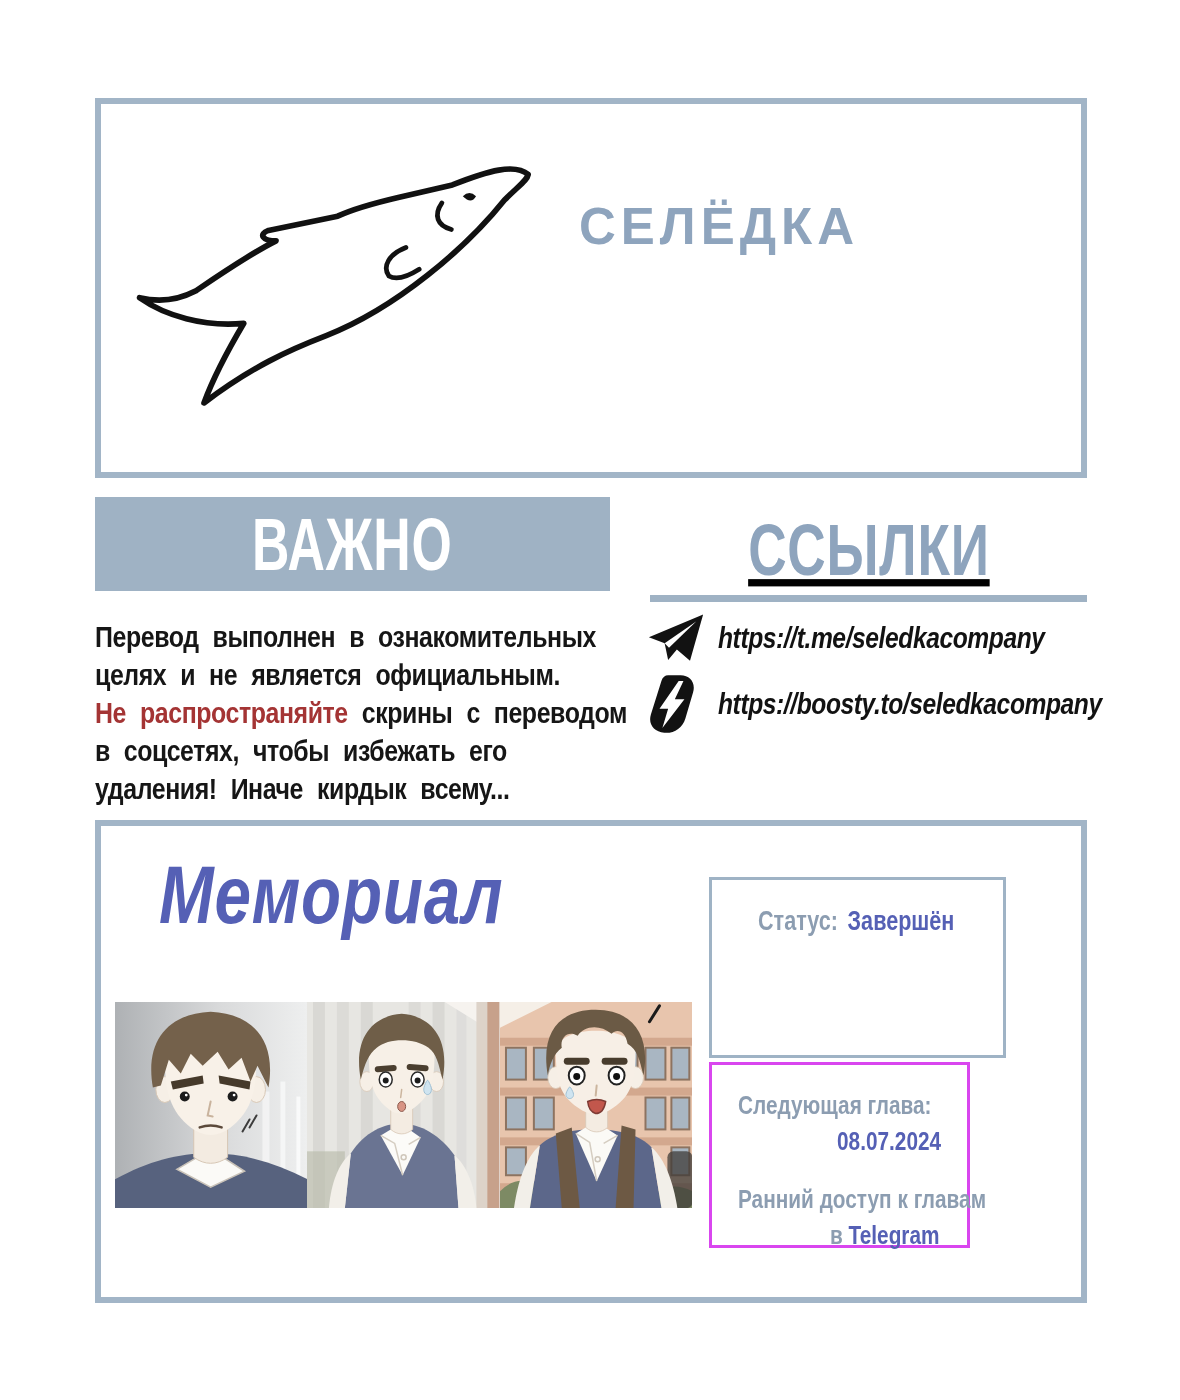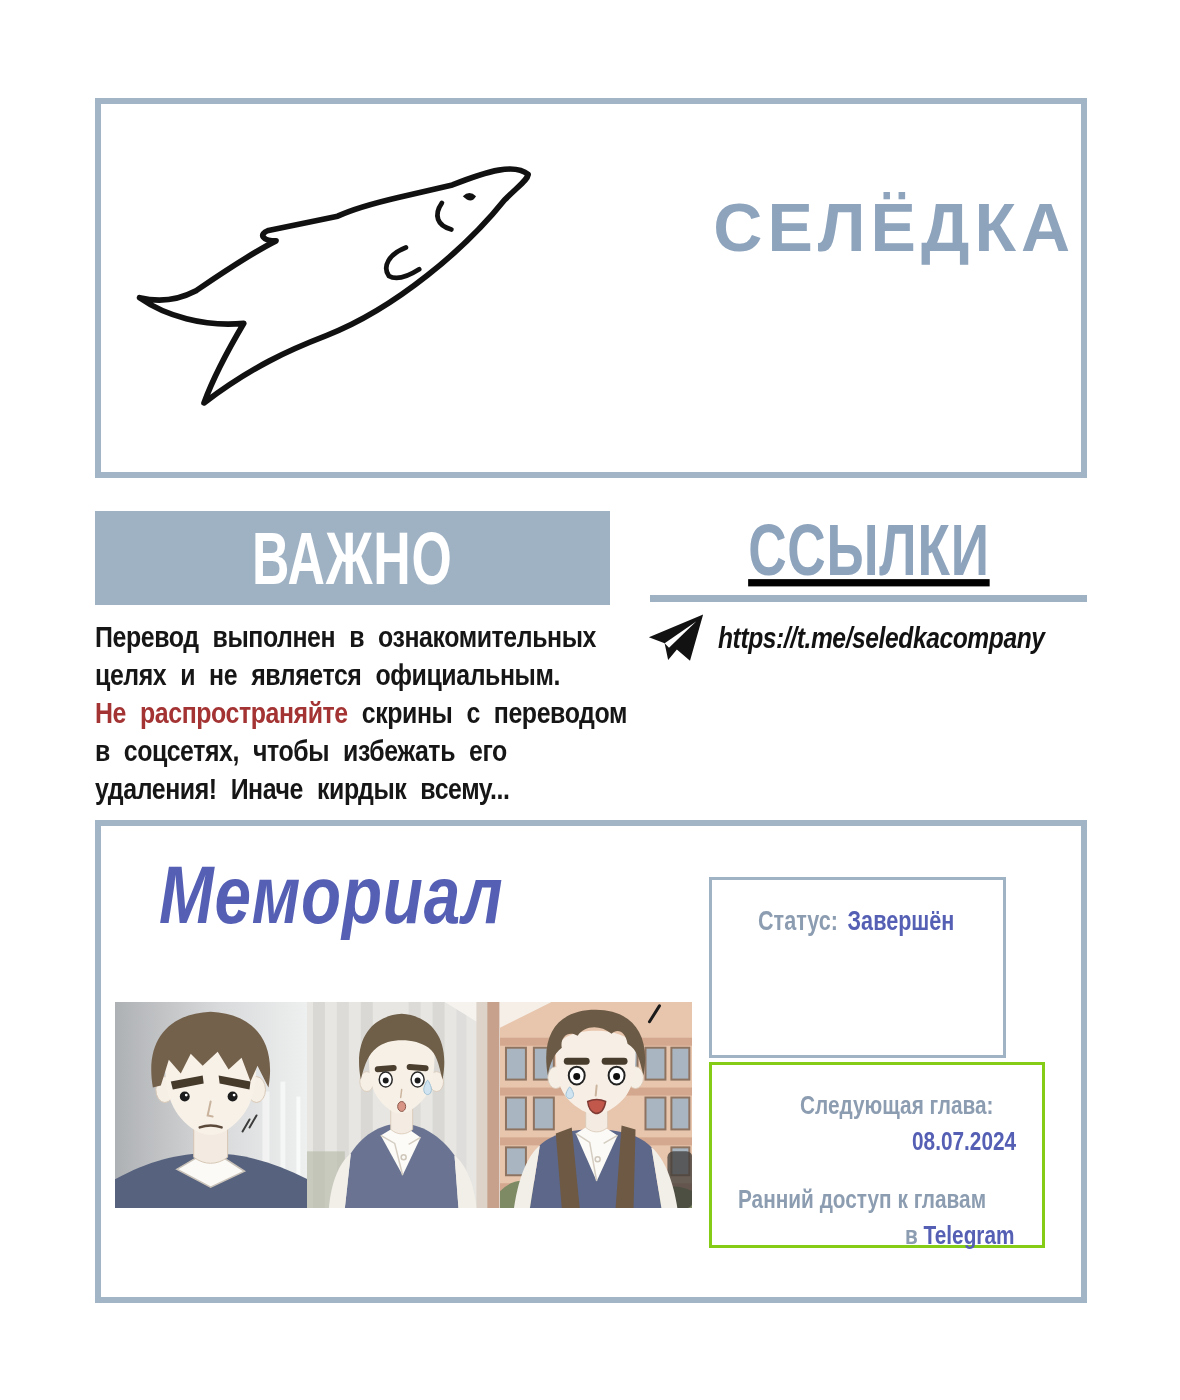--- a/index.html
+++ b/index.html
@@ -8,27 +8,27 @@
   .page { position: relative; width: 1180px; height: 1400px; background:#ffffff; overflow: hidden; }
 
   
   .top-box {
     position: absolute; left: 95px; top: 98px; width: 992px; height: 380px;
     border: 6px solid #a2b5c7; background:#fff;
   }
   .fish-svg { position:absolute; left: 12px; top: 32px; width: 455px; height: 295px; }
   .logo-text {
     position: absolute; left: 478px; top: 72px; width: 496px;
-    text-align: right; color:#8ea4bd; font-weight: bold;
-    font-size: 68px; line-height: 102px; letter-spacing: 5px;
+    text-align: left; color:#8ea4bd; font-weight: bold;
+    font-size: 51px; line-height: 102px; letter-spacing: 5px;
   }
 
   
   .vazhno-banner {
-    position: absolute; left: 95px; top: 511px; width: 515px; height: 94px;
+    position: absolute; left: 95px; top: 497px; width: 515px; height: 94px;
     background: #9fb2c4; display:flex; align-items:center; justify-content:center;
   }
   .vazhno-banner .hdr {
     color:#fff; font-size: 72px; font-weight: bold; letter-spacing: 1px;
     display:inline-block; transform: scale(0.72, 1.04); white-space: nowrap;
   }
 
   
   .ssylki-header {
     position: absolute; left: 650px; top: 505px; width: 437px; height: 90px;
@@ -77,22 +77,22 @@
   .info-panel {
     position:absolute; left: 608px; top: 51px; width: 297px; height: 181px;
     border: 3px solid #9fb3c5; background:#fff; padding: 26px 0 0 20px;
   }
   .info-row { margin-bottom: 25px; white-space: nowrap; }
   .cond { display:inline-block; transform: scaleX(0.8); transform-origin: left center; white-space: nowrap; }
   .lab { color:#8c9db1; font-size: 27px; font-weight: bold; }
   .val { color:#5560b5; font-size: 27px; font-weight: bold; margin-left: 12px; }
 
   .schedule-panel {
-    position:absolute; left: 608px; top: 236px; width: 336px; height: 186px;
-    border: 3px solid #84cc16; background:#fff; padding: 22px 0 0 26px;
+    position:absolute; left: 608px; top: 236px; width: 261px; height: 186px;
+    border: 3px solid #d946ef; background:#fff; padding: 22px 0 0 26px;
     font-size: 26px; font-weight: bold; line-height: 36px;
   }
   .schedule-panel .gray { color:#8c9db1; }
   .schedule-panel .blue { color:#5560b5; }
   .sched-gap { height: 22px; }
 </style>
 </head>
 <body>
 
 <div class="page">
@@ -143,20 +143,29 @@
     <div class="link-row">
       <span class="link-icon">
         <svg width="56" height="50" viewBox="0 0 64 56">
           <path d="M63 1 L1 27 L19 34 L23 53 L33 41 L48 54 Z" fill="#121212"></path>
           <path d="M19 34 L55 9 L24 39 Z" fill="#ffffff"></path>
         </svg>
       </span>
       <span class="link-text">https://t.me/seledkacompany</span>
     </div>
 
+    <div class="link-row">
+      <span class="link-icon">
+        <svg width="46" height="62" viewBox="0 0 48 64">
+          <path d="M21 2 h13 c10 0 16 8 13 18 l-8 27 c-3 10 -12 16 -22 15 C6 61 0 53 3 43 L14 8 C15 4 18 2 21 2 Z" fill="#121212"></path>
+          <path d="M32 8 L12 37 H21 L15 57 L38 27 H28 L37 8 Z" fill="#ffffff"></path>
+        </svg>
+      </span>
+      <span class="link-text">https://boosty.to/seledkacompany</span>
+    </div>
 
 
   </div>
 
   <div class="bottom-box">
 
     <div class="series-title">Мемориал</div>
 
     <div class="gallery">
 

